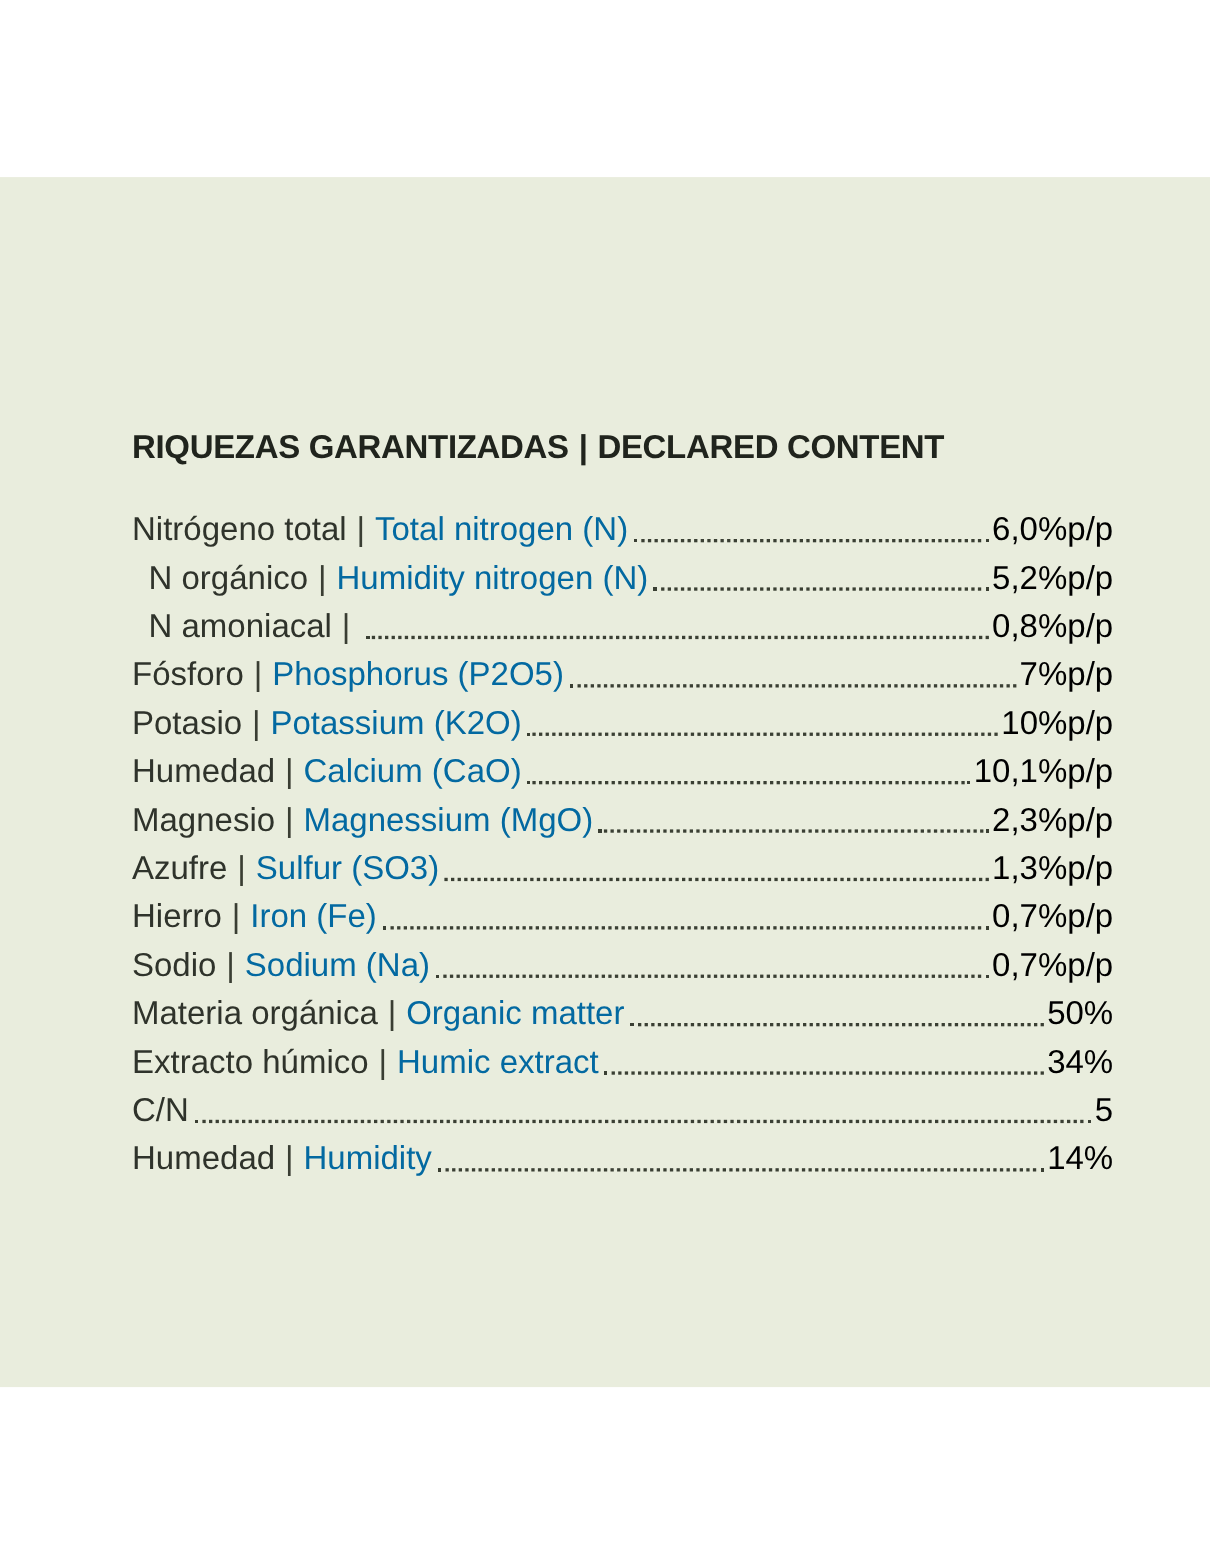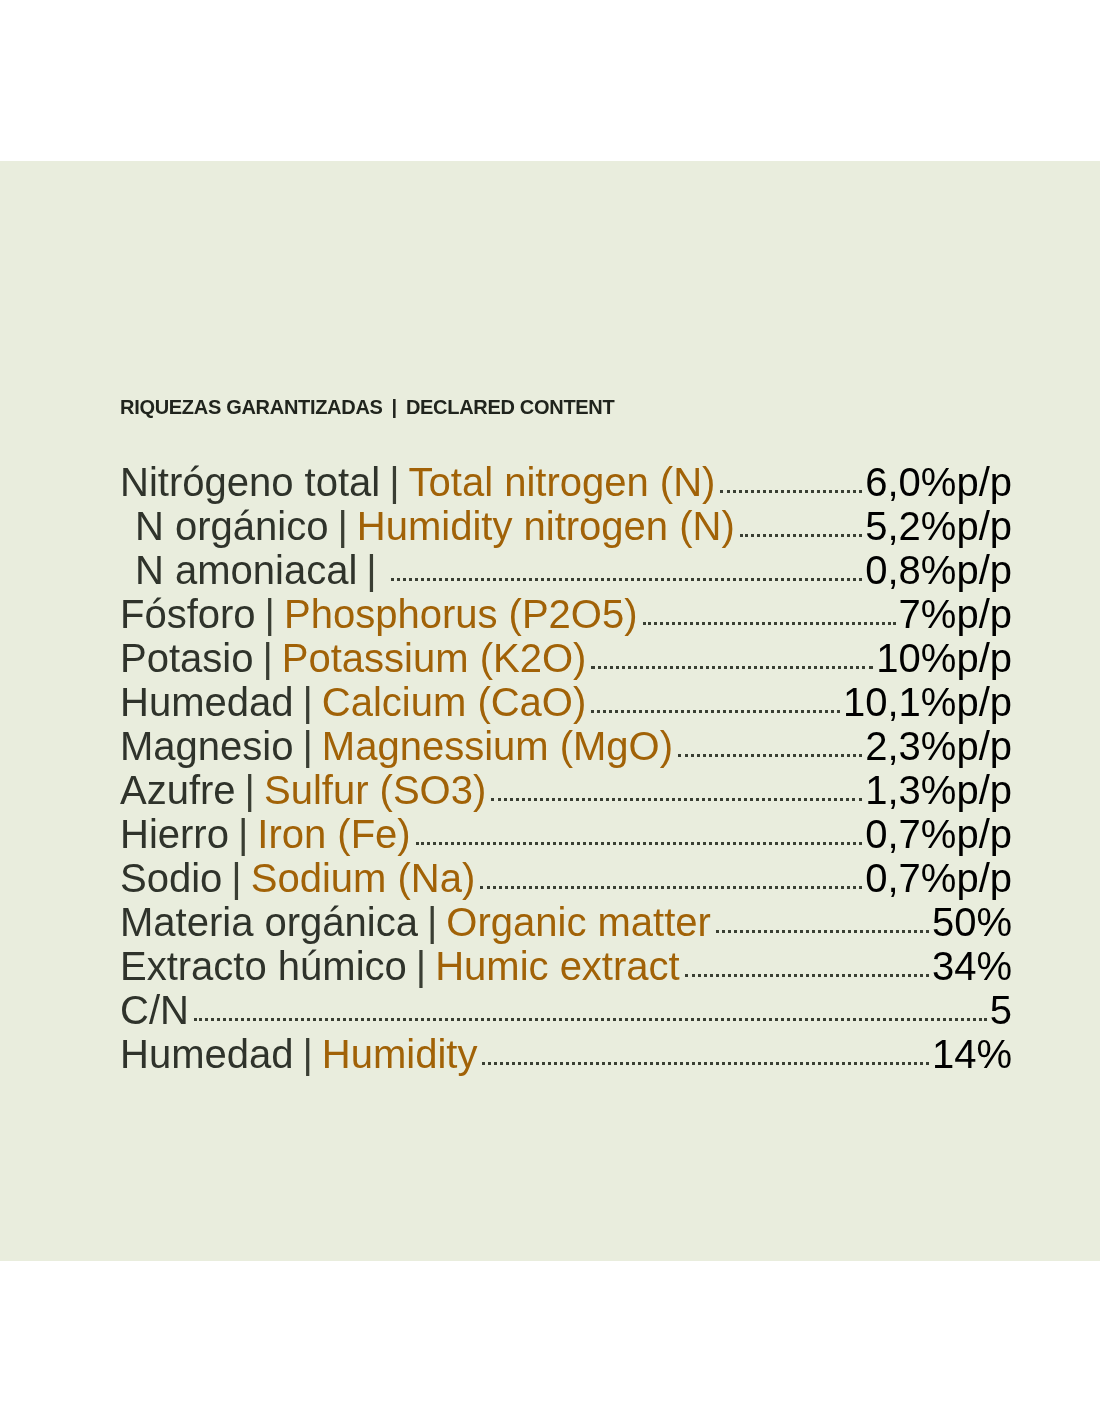--- a/index.html
+++ b/index.html
@@ -14,42 +14,42 @@
     position:absolute;
     top:161px;left:0;
     width:1100px;height:1100px;
     background:#e9eddd;
   }
   .content{
     padding:229px 88px 0 120px;
   }
   .title{
     margin:0 0 36px 0;
-    font-size:20px;
+    font-size:30px;
     line-height:34px;
     color:#20241d;
     font-weight:700;
     letter-spacing:-0.3px;
     white-space:nowrap;
   }
   .t-sep{margin:0 9px;font-weight:600;}
   .t-en{font-weight:600;}
   .rows{width:100%;}
   .row{
     display:flex;
     align-items:center;
     line-height:44px;
-    font-size:40px;
+    font-size:30px;
     white-space:nowrap;
   }
   .row.indent{padding-left:15px;}
   .es{color:#2f332b;}
   .sep{color:#3a3e33;margin:0 9px;}
   .sep:empty{margin:0;}
-  .en{color:#a16207;}
+  .en{color:#0369a1;}
   .leader{
     flex:1;
     align-self:flex-end;
     border-bottom:3px dotted #3a3f33;
     margin:0 3px 11px 5px;
     min-width:14px;
     height:0;
   }
   .val{color:#000000;}
 </style>

